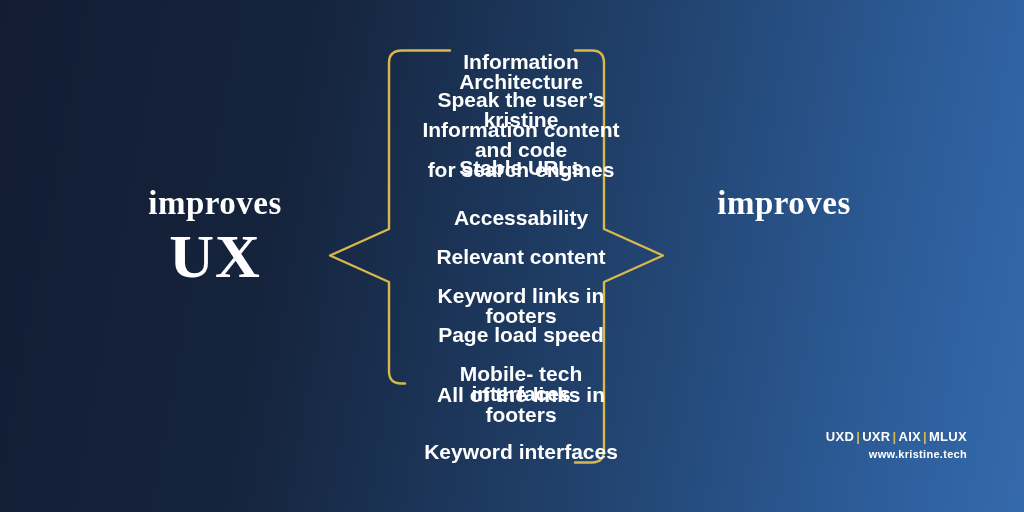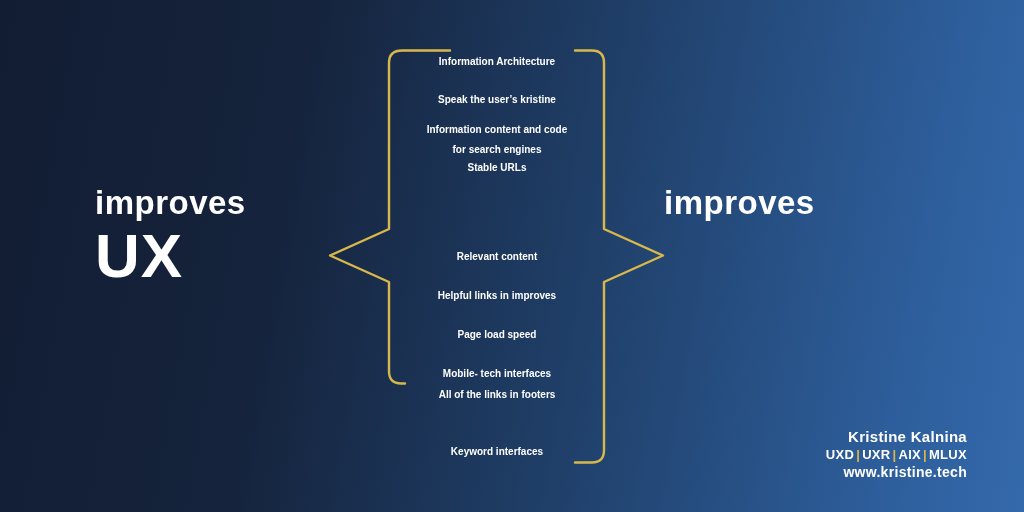--- a/index.html
+++ b/index.html
@@ -27,21 +27,23 @@
   .brace-path {
     fill: none;
     stroke-width: 2.4;
     stroke-linecap: round;
     stroke-linejoin: round;
   }
 
   .side-label {
     position: absolute;
     width: 240px;
+    text-align: center;
     color: #ffffff;
+    font-family: Liberation Serif, serif;
   }
   .side-label .small {
     font-size: 33px;
     font-weight: bold;
     line-height: 42px;
     letter-spacing: 0.5px;
   }
   .side-label .big {
     font-size: 62px;
     font-weight: bold;
@@ -56,24 +58,25 @@
     left: 390px;
     top: 0;
     width: 214px;
     height: 512px;
   }
   .benefit-item {
     position: absolute;
     width: 100%;
     text-align: center;
     color: #ffffff;
-    font-size: 10px;
+    font-size: 21px;
     font-weight: bold;
     line-height: 20px;
     white-space: pre-line;
+    margin-left: 24px;
   }
 
   .footer {
     position: absolute;
     right: 57px;
     top: 428px;
     text-align: right;
     color: #ffffff;
   }
   .footer .name {
@@ -82,21 +85,21 @@
     line-height: 18px;
     letter-spacing: 0.3px;
   }
   .footer .creds {
     font-size: 13px;
     font-weight: bold;
     line-height: 18px;
     letter-spacing: 0.3px;
   }
   .footer .site {
-    font-size: 14px;
+    font-size: 11px;
     font-weight: bold;
     line-height: 17px;
     letter-spacing: 0.3px;
     text-align: right;
   }
   .gold { color: #d9b84b; padding: 0 2px; }
 </style>
 </head>
 <body>
 
@@ -115,29 +118,29 @@
   <div class="side-label label-right">
     <div class="small">improves</div>
   </div>
 
   <div class="benefit-list">
     <div class="benefit-item" style="top:52px">Information Architecture</div>
     <div class="benefit-item" style="top:90px">Speak the user’s kristine</div>
     <div class="benefit-item" style="top:120px">Information content and code
 for search engines</div>
     <div class="benefit-item" style="top:158px">Stable URLs</div>
+    <div class="benefit-item" style="top:208px">Accessability</div>
     <div class="benefit-item" style="top:247px">Relevant content</div>
-    <div class="benefit-item" style="top:286px">Helpful links in improves</div>
+    <div class="benefit-item" style="top:286px">Keyword links in footers</div>
     <div class="benefit-item" style="top:325px">Page load speed</div>
     <div class="benefit-item" style="top:364px">Mobile- tech interfaces</div>
     <div class="benefit-item" style="top:385px">All of the links in footers</div>
     <div class="benefit-item" style="top:442px">Keyword interfaces</div>
   </div>
 
   <div class="footer">
-    <div class="name">Kristine Kalnina</div>
     <div class="creds">
       <span>UXD</span><span class="gold">|</span><span>UXR</span><span class="gold">|</span><span>AIX</span><span class="gold">|</span><span>MLUX</span>
     </div>
     <div class="site">www.kristine.tech</div>
   </div>
 
 </div>
 
 </body></html>

